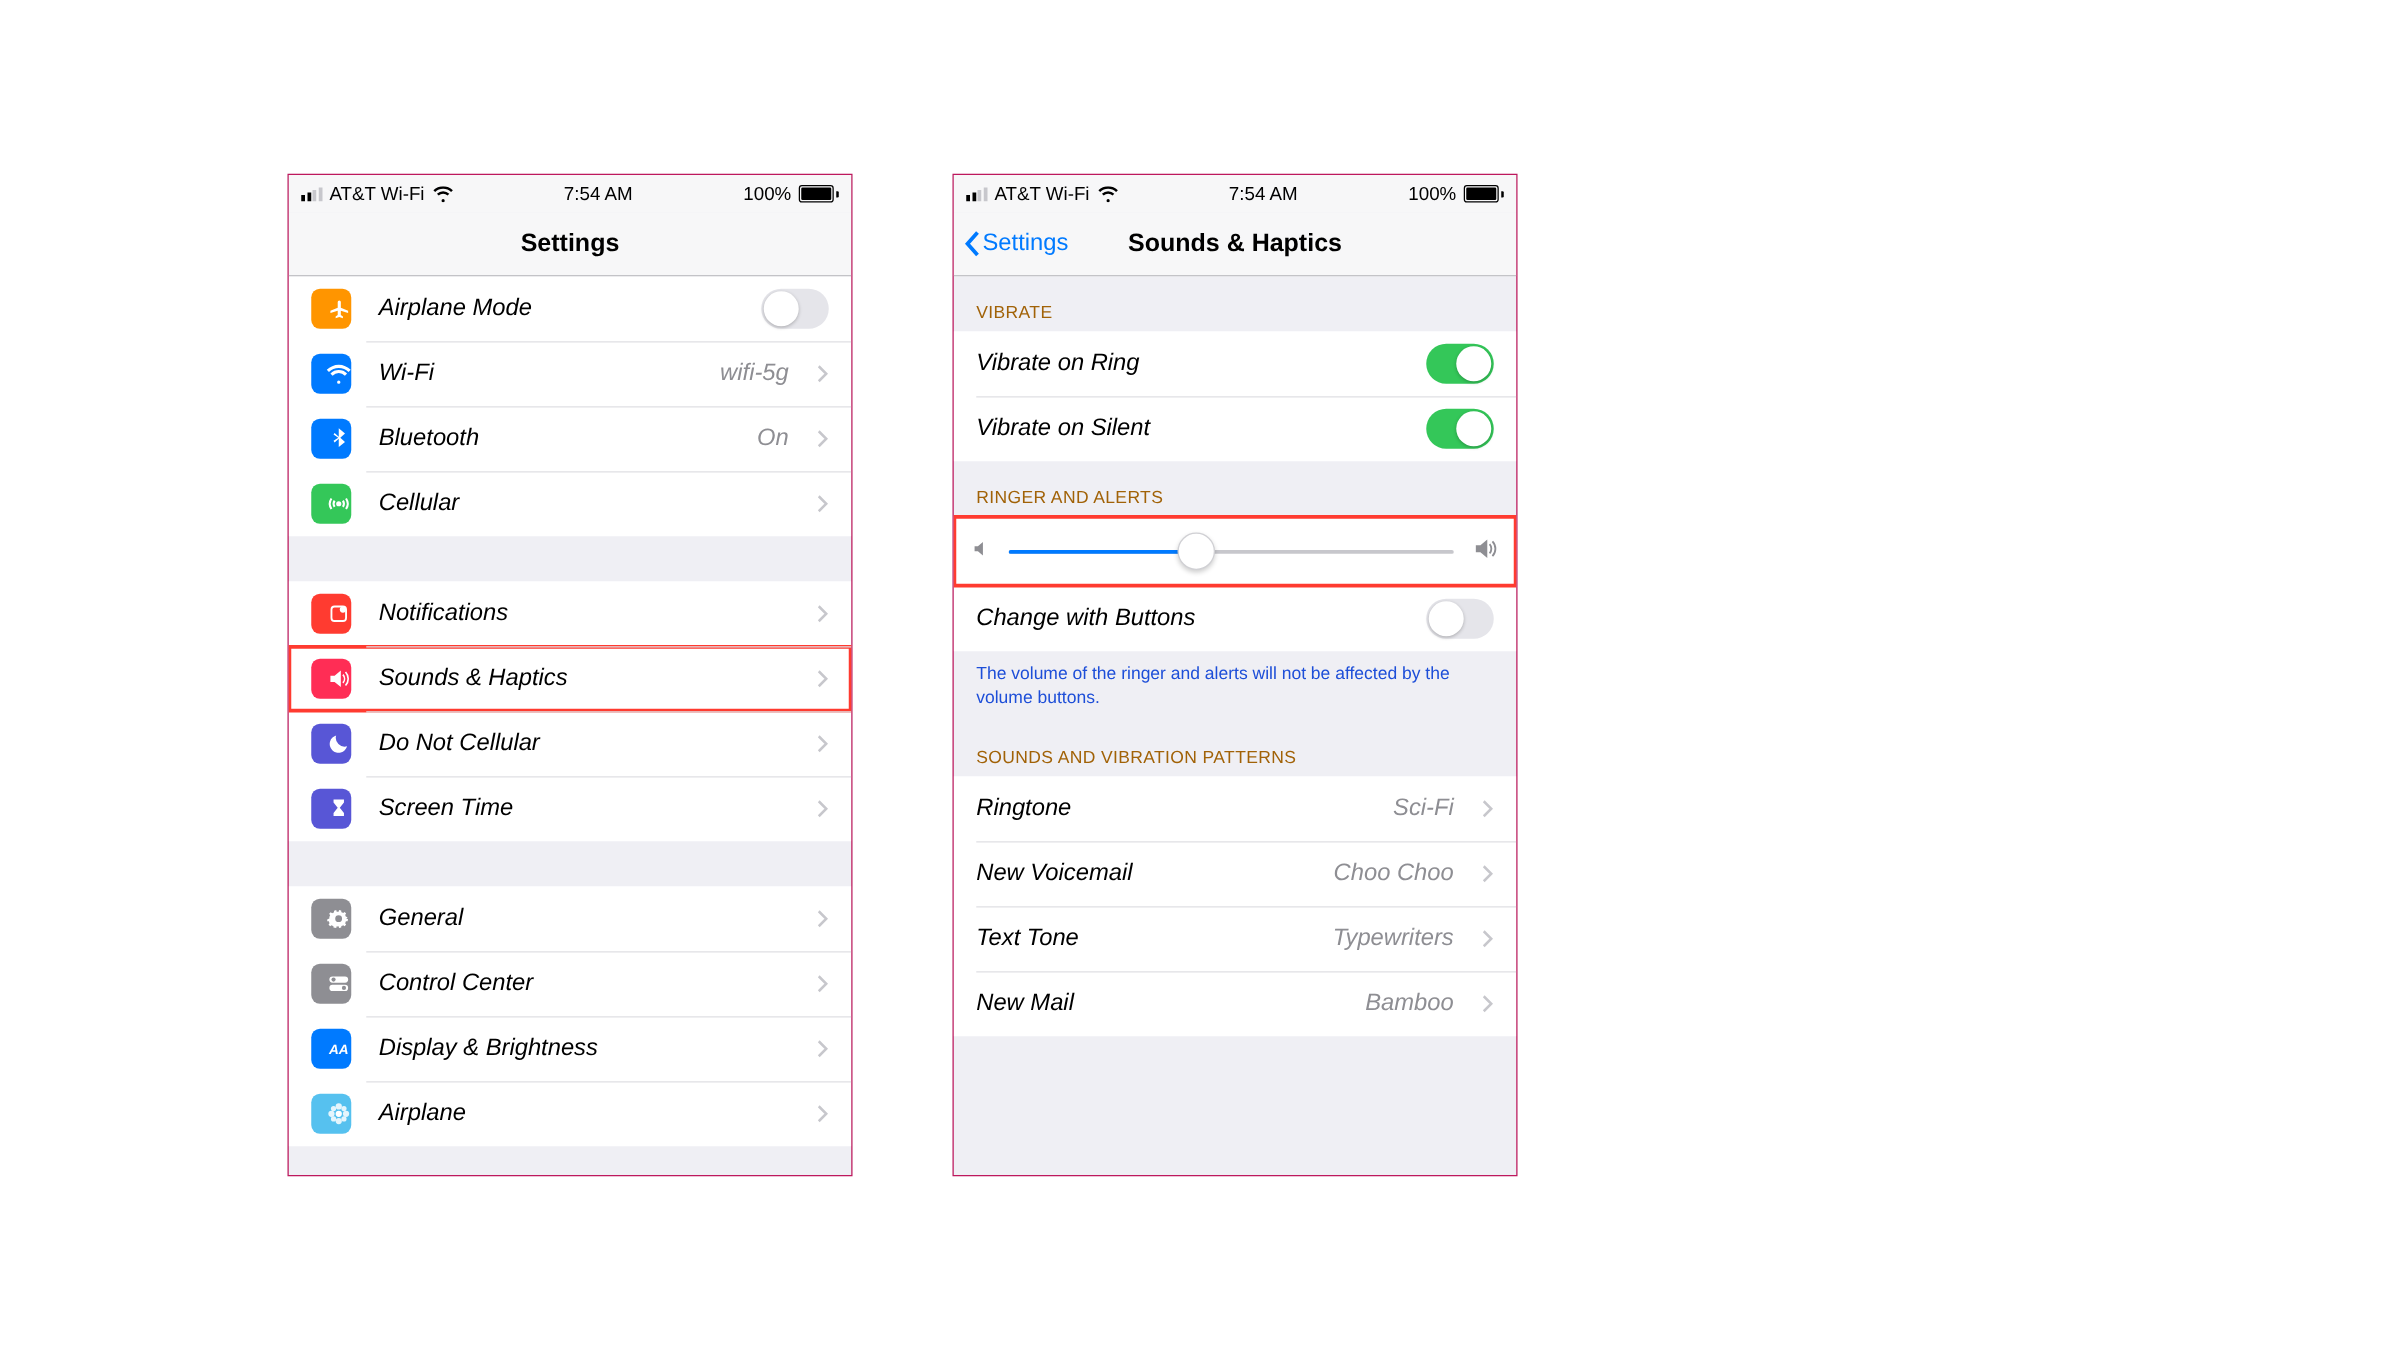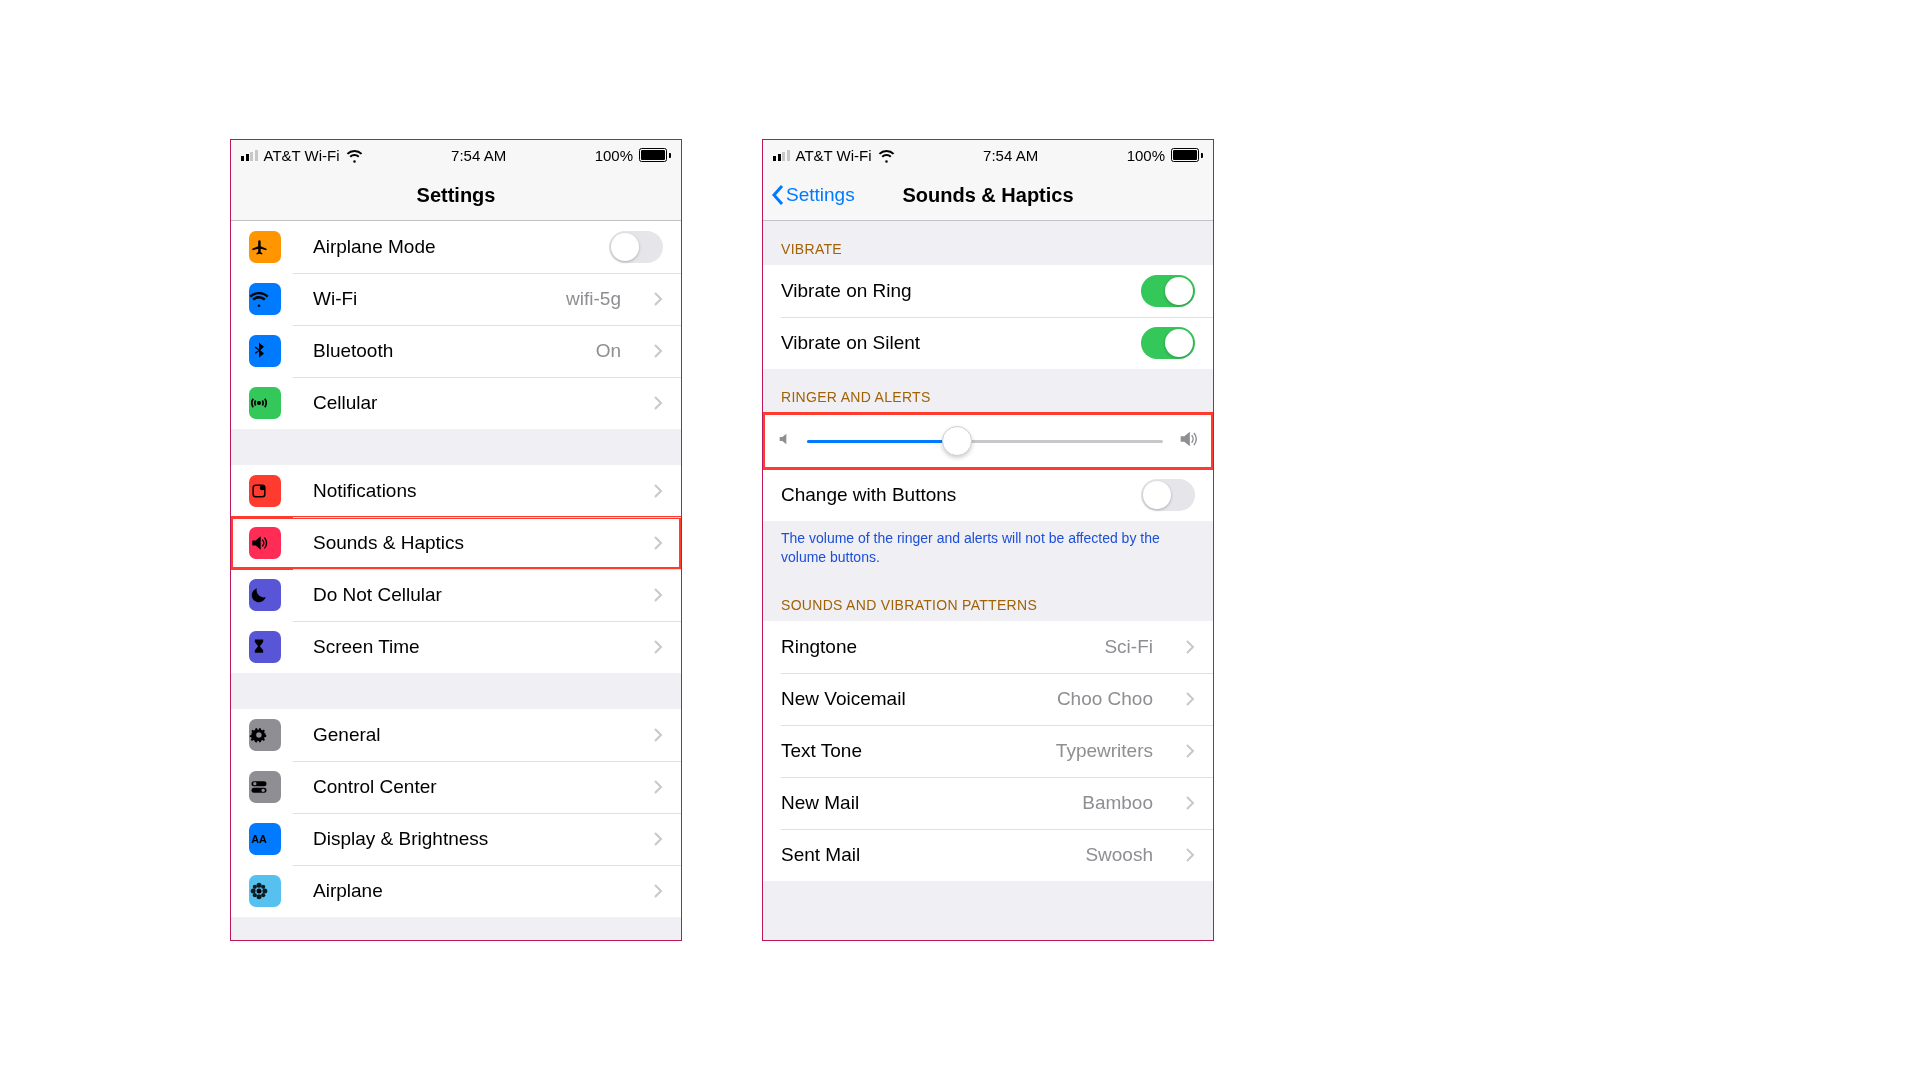--- a/index.html
+++ b/index.html
@@ -20,30 +20,30 @@
   .batt-cap{width:2px;height:5px;background:#000;border-radius:0 1px 1px 0;}
   
   .nav{height:50px;background:#f7f7f8;border-bottom:1px solid #c3c3c7;display:flex;align-items:center;justify-content:center;position:relative;}
   .nav-title{font-size:20px;font-weight:700;}
   .nav-back{position:absolute;left:8px;display:flex;align-items:center;gap:2px;color:#007aff;font-size:19px;}
   .nav-back svg{width:13px;height:22px;}
   
   .sec-header{font-size:14px;color:#a16207;letter-spacing:.3px;padding:20px 18px 8px;text-transform:uppercase;}
   .sec-footer{font-size:14px;color:#1d4ed8;padding:8px 18px 10px;line-height:1.35;}
   .group{background:#fff;}
-  .row{min-height:52px;display:flex;align-items:center;padding:0 18px;gap:32px;font-size:19px;color:#000;position:relative;}
+  .row{min-height:52px;display:flex;align-items:center;padding:0 18px;gap:22px;font-size:19px;color:#000;position:relative;font-style:italic;}
   .row+.row::before{content:"";position:absolute;top:0;left:62px;right:0;height:1px;background:#e0e0e4;}
   .row.noicon+.row.noicon::before{left:18px;}
   .row .label{flex:1;}
   .row .value{color:#8e8e93;font-size:19px;}
   .chev{color:#c7c7cc;}
   .chev svg{width:10px;height:16px;display:block;}
   .hl{outline:3px solid #ff3b30;outline-offset:-2px;}
   
-  .appic{width:32px;height:32px;border-radius:7px;display:flex;align-items:center;justify-content:flex-start;color:#000000;flex:0 0 32px;}
+  .appic{width:32px;height:32px;border-radius:7px;display:flex;align-items:center;justify-content:flex-end;color:#ffffff;flex:0 0 32px;}
   .appic svg{width:20px;height:20px;}
   
   .sw{width:54px;height:32px;border-radius:16px;background:#e5e5ea;position:relative;flex:0 0 54px;}
   .sw.on{background:#34c759;}
   .sw .knob{position:absolute;top:2px;left:2px;width:28px;height:28px;border-radius:50%;background:#fff;box-shadow:0 1px 3px rgba(0,0,0,.25);transition:.15s;}
   .sw.on .knob{left:24px;}
   
   .slider-row{height:56px;display:flex;align-items:center;gap:14px;padding:0 14px;background:#fff;}
   .spk{color:#8e8e93;}
   .track{flex:1;height:3px;background:#c7c7cc;border-radius:2px;position:relative;}
@@ -375,26 +375,16 @@
           <div class="row noicon ">
 
     <span class="label">New Mail</span>
     <span class="value">Bamboo</span>
             <span class="chev">
               <svg viewBox="0 0 10 16" fill="none" stroke="currentColor" stroke-width="2">
                 <path d="M2 2l6 6-6 6"></path>
               </svg>
             </span>
   </div>
-          <div class="row noicon ">
-
-    <span class="label">Sent Mail</span>
-    <span class="value">Swoosh</span>
-            <span class="chev">
-              <svg viewBox="0 0 10 16" fill="none" stroke="currentColor" stroke-width="2">
-                <path d="M2 2l6 6-6 6"></path>
-              </svg>
-            </span>
-  </div>
         </div>
       </div>
   </div>
 </div>
 
 </body></html>

